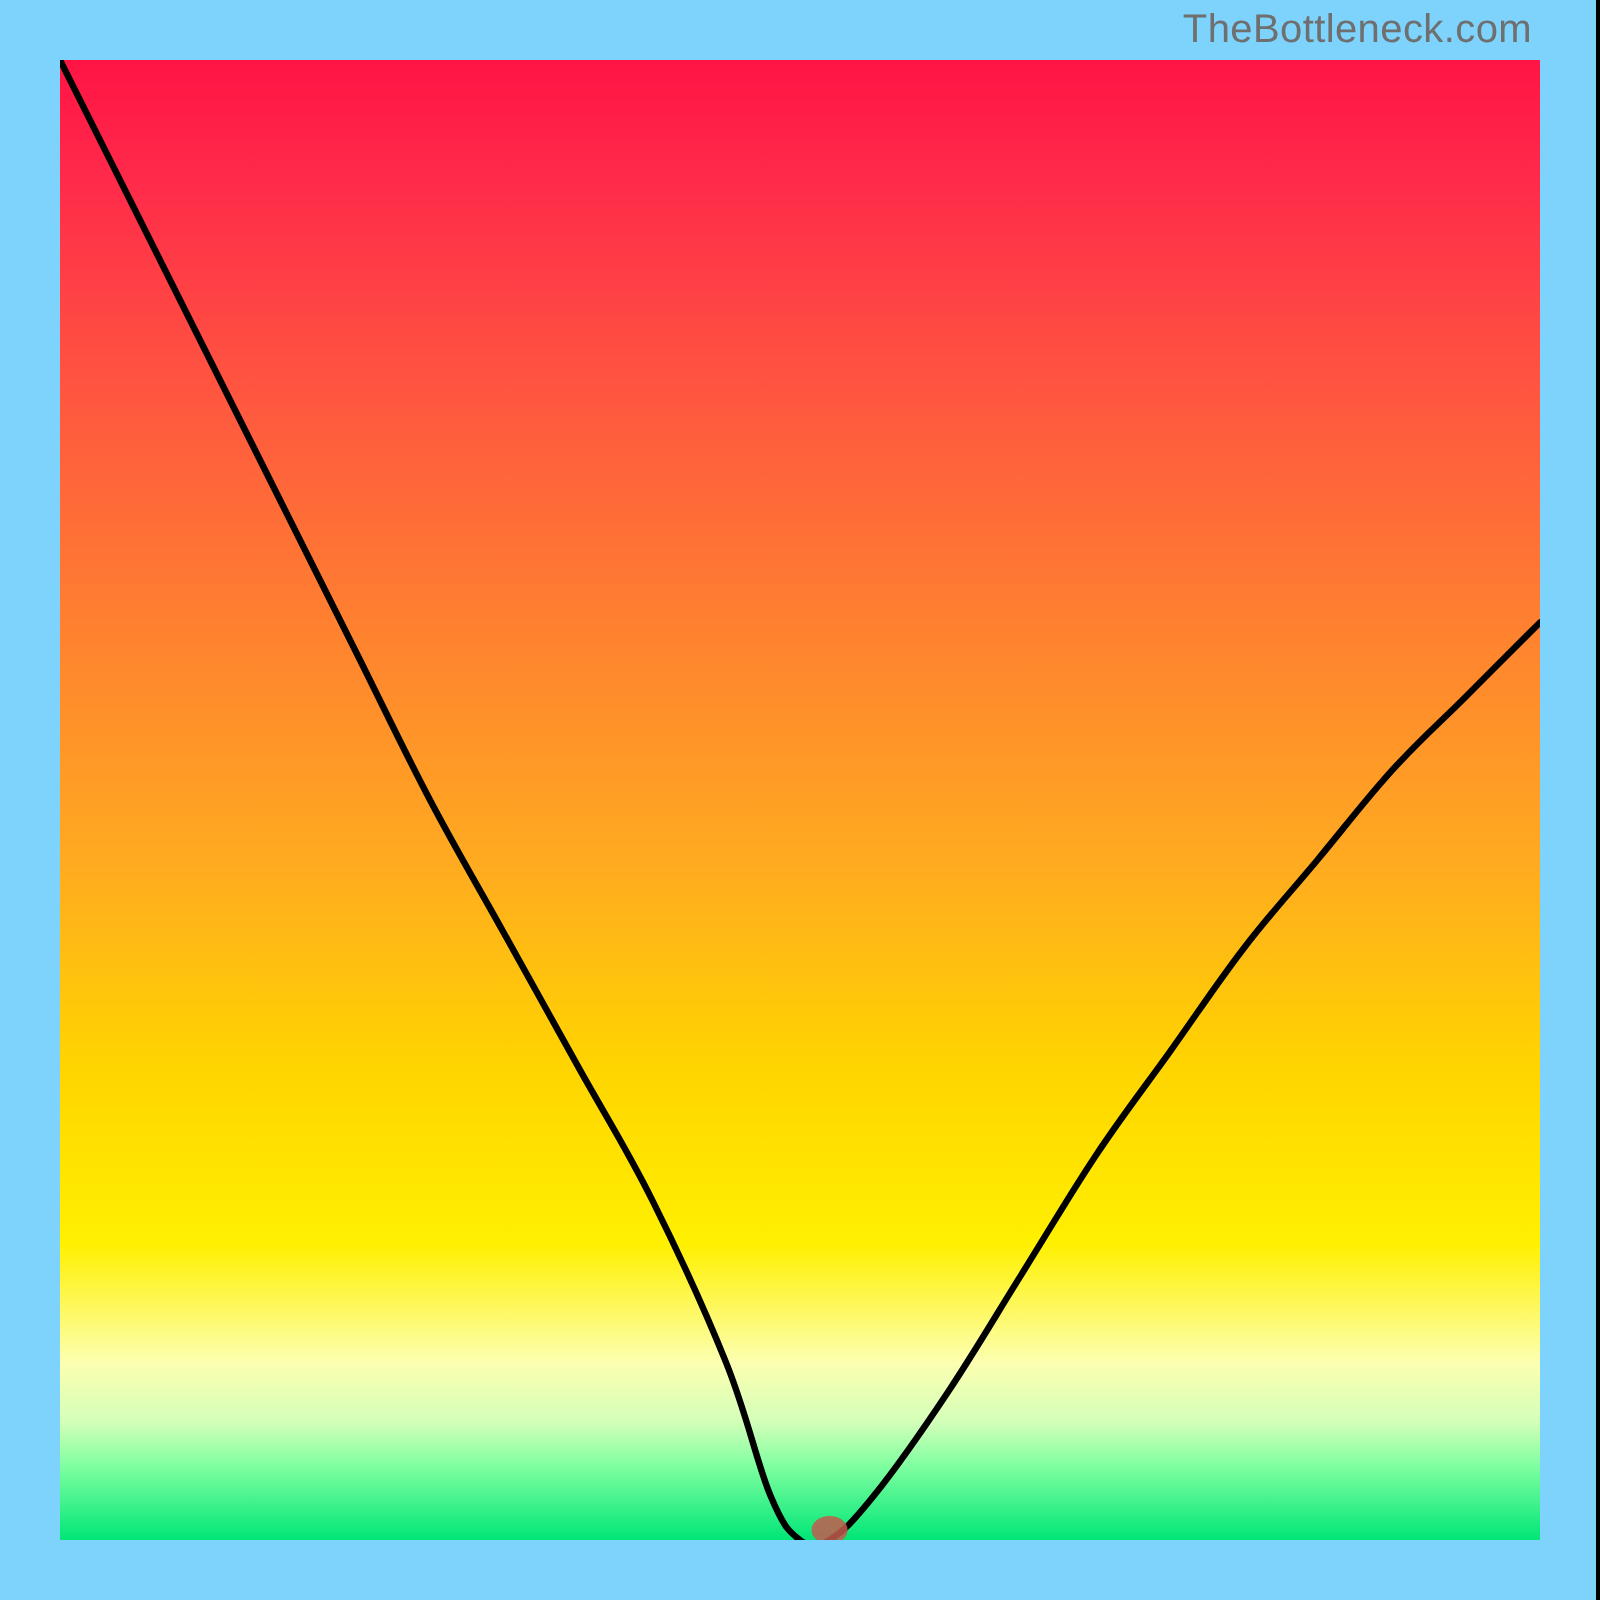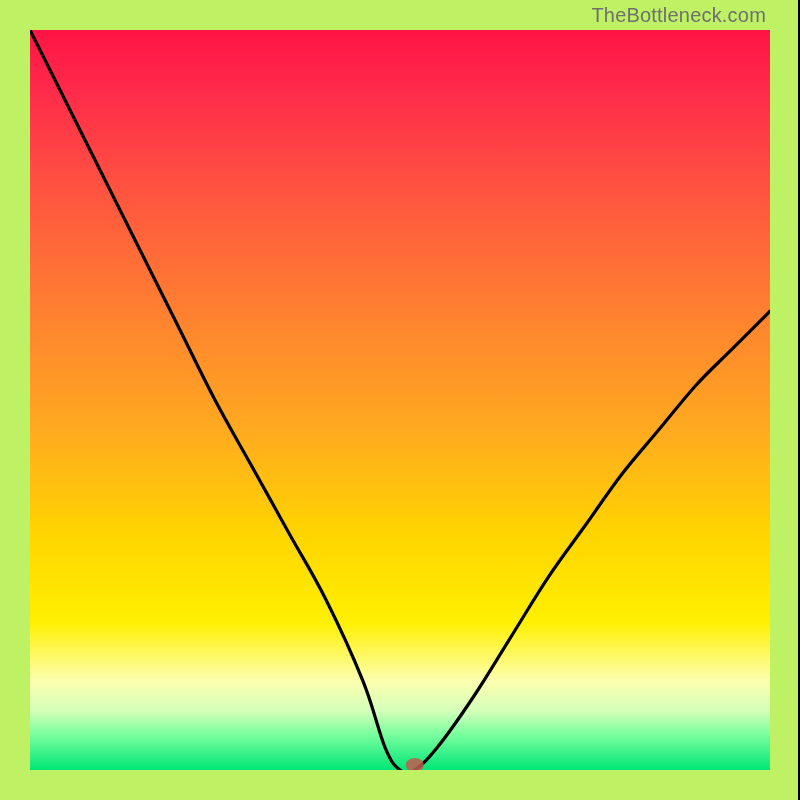--- a/index.html
+++ b/index.html
@@ -8,21 +8,21 @@
     width: 800px;
     height: 800px;
     background: #000;
     font-family: Arial, Helvetica, sans-serif;
     overflow: hidden;
   }
   .frame {
     position: absolute;
     left: 0; top: 0;
     width: 798px; height: 800px;
-    background: #bef264;
+    background: #7dd3fc;
   }
   .plot-area {
     position: absolute;
     left: 30px;
     top: 30px;
     width: 740px;
     height: 740px;
     overflow: hidden;
   }
   .gradient {

